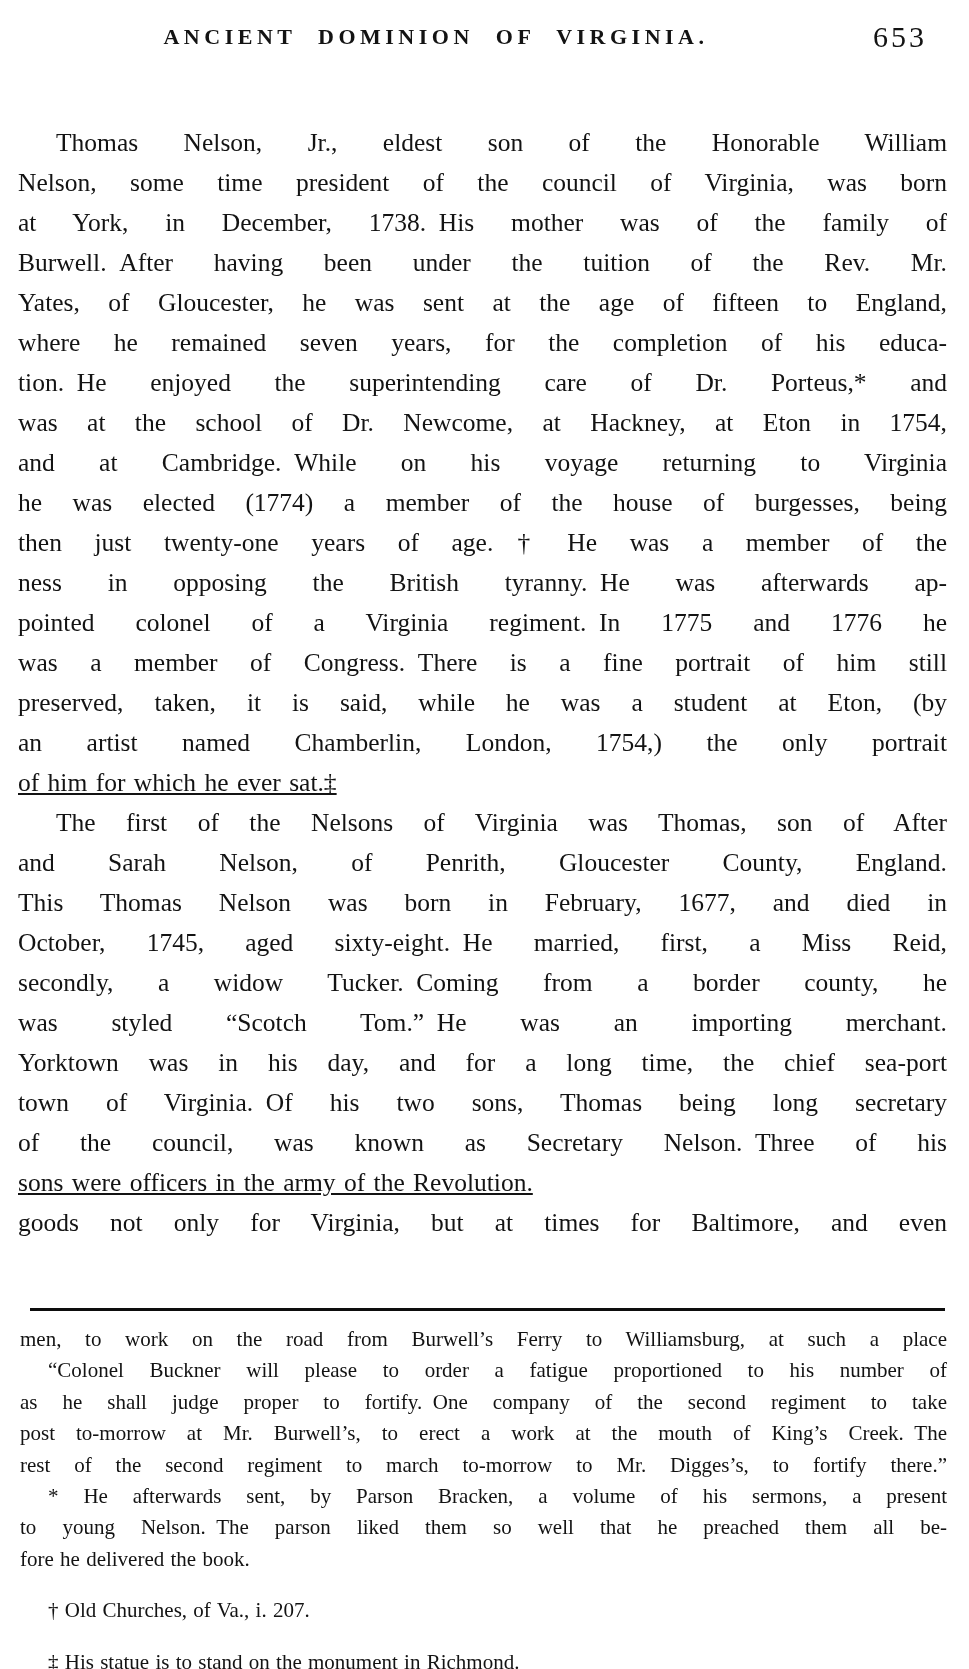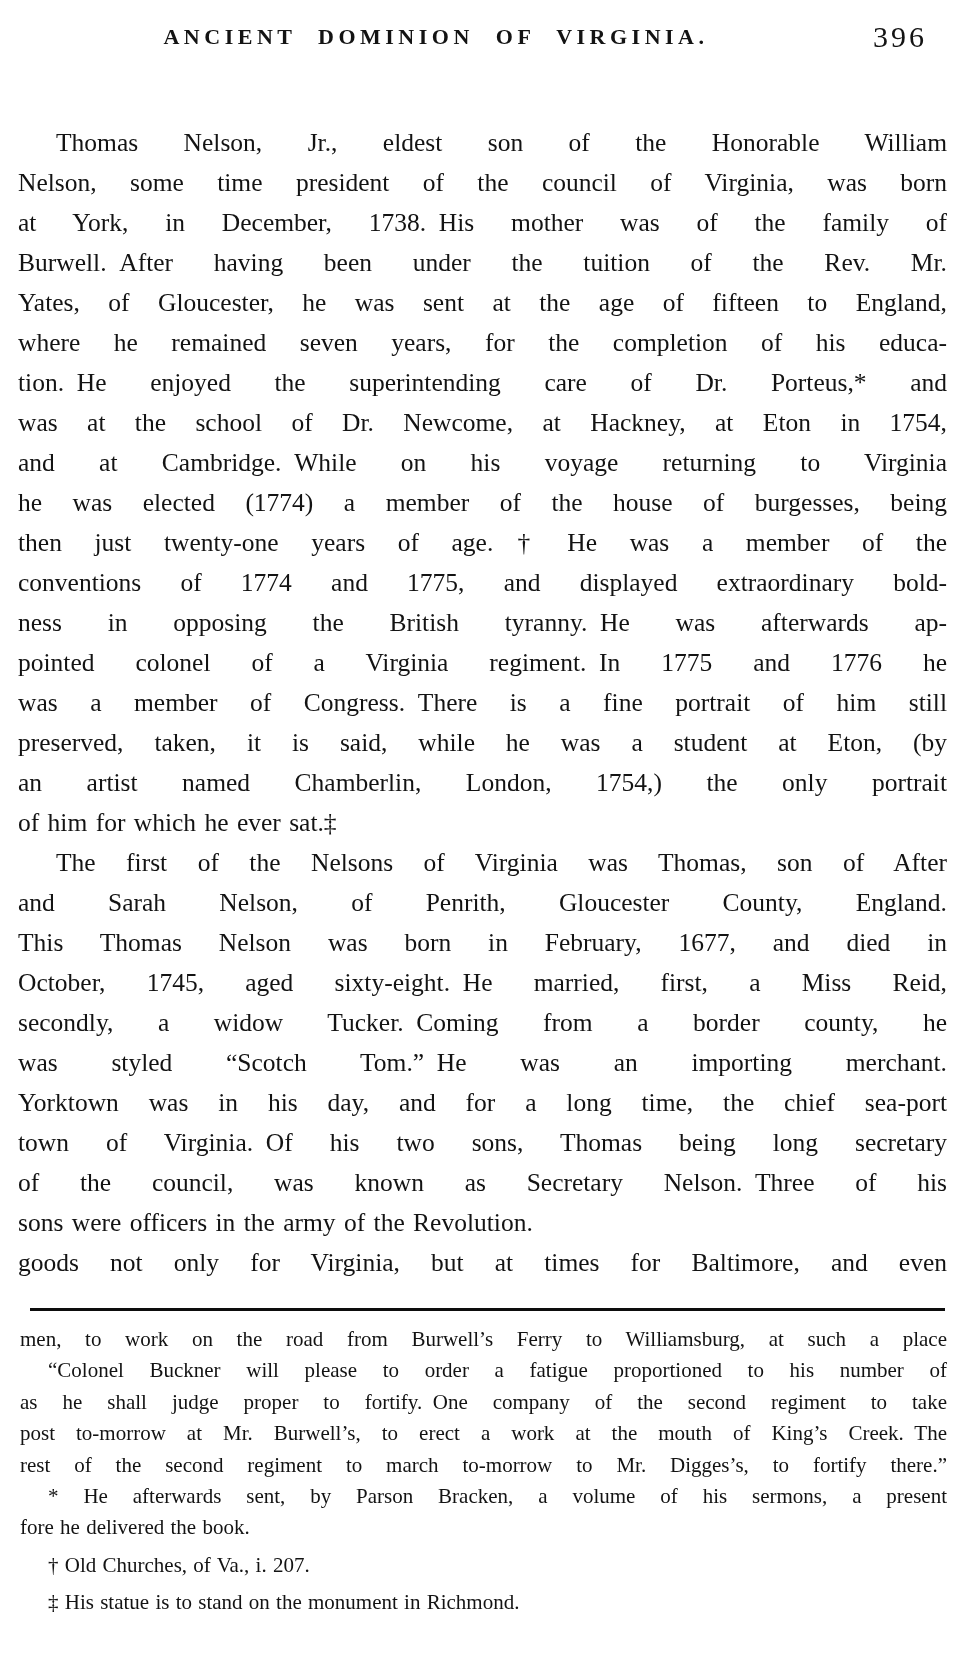--- a/index.html
+++ b/index.html
@@ -46,21 +46,21 @@
     font-size: 25.5px;
     line-height: 40px;
     height: 40px;
     text-align: justify;
     text-align-last: justify;
     text-justify: inter-word;
     word-spacing: 2px;
     white-space: nowrap0; 
   }
   .line.indent { text-indent: 38px; }
-  .line.last { text-align-last: left; }
+  .line.last { text-align-last: left; text-decoration: underline; }
   .divider {
     position: absolute;
     top: 1308px;
     left: 30px;
     right: 24px;
     border-top: 3px solid #0d0d0d;
   }
   .footnotes {
     position: absolute;
     top: 1324px;
@@ -72,46 +72,45 @@
     line-height: 31.4px;
     height: 31.4px;
     text-align: justify;
     text-align-last: justify;
     text-justify: inter-word;
     word-spacing: 1px;
   }
   .fline.indent { text-indent: 28px; }
   .fline.last { text-align-last: left; }
   .paragraph { margin: 0; }
-  .paragraph.spaced { margin-top: 6px; }
+  .paragraph.spaced { margin-top: 20px; }
 </style>
 </head>
 <body>
 
 <div class="page">
 
   <div class="header">
     <div class="header-title">ANCIENT DOMINION OF VIRGINIA.</div>
-    <div class="page-number">396</div>
+    <div class="page-number">653</div>
   </div>
 
   <div class="body-text">
       <div class="paragraph">
         <div class="line indent">Thomas Nelson, Jr., eldest son of the Honorable William</div>
         <div class="line">Nelson, some time president of the council of Virginia, was born</div>
         <div class="line">at York, in December, 1738. His mother was of the family of</div>
         <div class="line">Burwell. After having been under the tuition of the Rev. Mr.</div>
         <div class="line">Yates, of Gloucester, he was sent at the age of fifteen to England,</div>
         <div class="line">where he remained seven years, for the completion of his educa-</div>
         <div class="line">tion. He enjoyed the superintending care of Dr. Porteus,* and</div>
         <div class="line">was at the school of Dr. Newcome, at Hackney, at Eton in 1754,</div>
         <div class="line">and at Cambridge. While on his voyage returning to Virginia</div>
         <div class="line">he was elected (1774) a member of the house of burgesses, being</div>
         <div class="line">then just twenty-one years of age.† He was a member of the</div>
-        <div class="line">conventions of 1774 and 1775, and displayed extraordinary bold-</div>
         <div class="line">ness in opposing the British tyranny. He was afterwards ap-</div>
         <div class="line">pointed colonel of a Virginia regiment. In 1775 and 1776 he</div>
         <div class="line">was a member of Congress. There is a fine portrait of him still</div>
         <div class="line">preserved, taken, it is said, while he was a student at Eton, (by</div>
         <div class="line">an artist named Chamberlin, London, 1754,) the only portrait</div>
         <div class="line last">of him for which he ever sat.‡</div>
       </div>
       <div class="paragraph">
         <div class="line indent">The first of the Nelsons of Virginia was Thomas, son of After</div>
         <div class="line">and Sarah Nelson, of Penrith, Gloucester County, England.</div>
@@ -134,20 +133,21 @@
   <div class="footnotes">
       <div class="paragraph">
         <div class="fline">men, to work on the road from Burwell’s Ferry to Williamsburg, at such a place</div>
         <div class="fline indent">“Colonel Buckner will please to order a fatigue proportioned to his number of</div>
         <div class="fline">as he shall judge proper to fortify. One company of the second regiment to take</div>
         <div class="fline">post to-morrow at Mr. Burwell’s, to erect a work at the mouth of King’s Creek. The</div>
         <div class="fline">rest of the second regiment to march to-morrow to Mr. Digges’s, to fortify there.”</div>
       </div>
       <div class="paragraph">
         <div class="fline indent">* He afterwards sent, by Parson Bracken, a volume of his sermons, a present</div>
+        <div class="fline">to young Nelson. The parson liked them so well that he preached them all be-</div>
         <div class="fline last">fore he delivered the book.</div>
       </div>
       <div class="paragraph spaced">
         <div class="fline indent last">† Old Churches, of Va., i. 207.</div>
       </div>
       <div class="paragraph spaced">
         <div class="fline indent last">‡ His statue is to stand on the monument in Richmond.</div>
       </div>
     </div>
 

